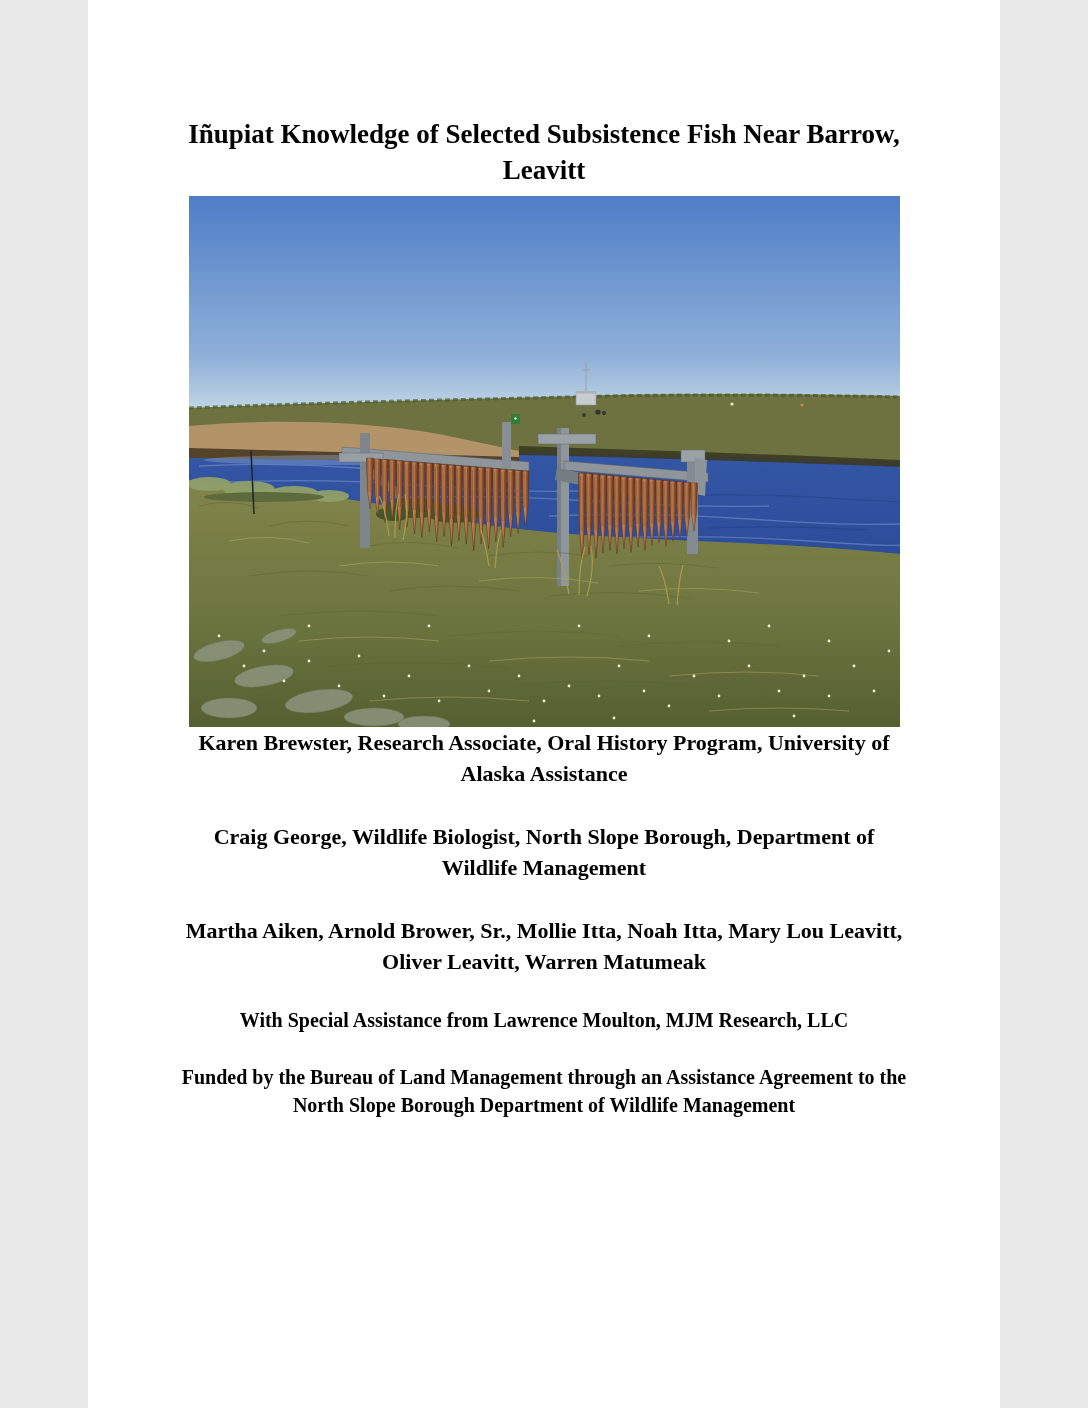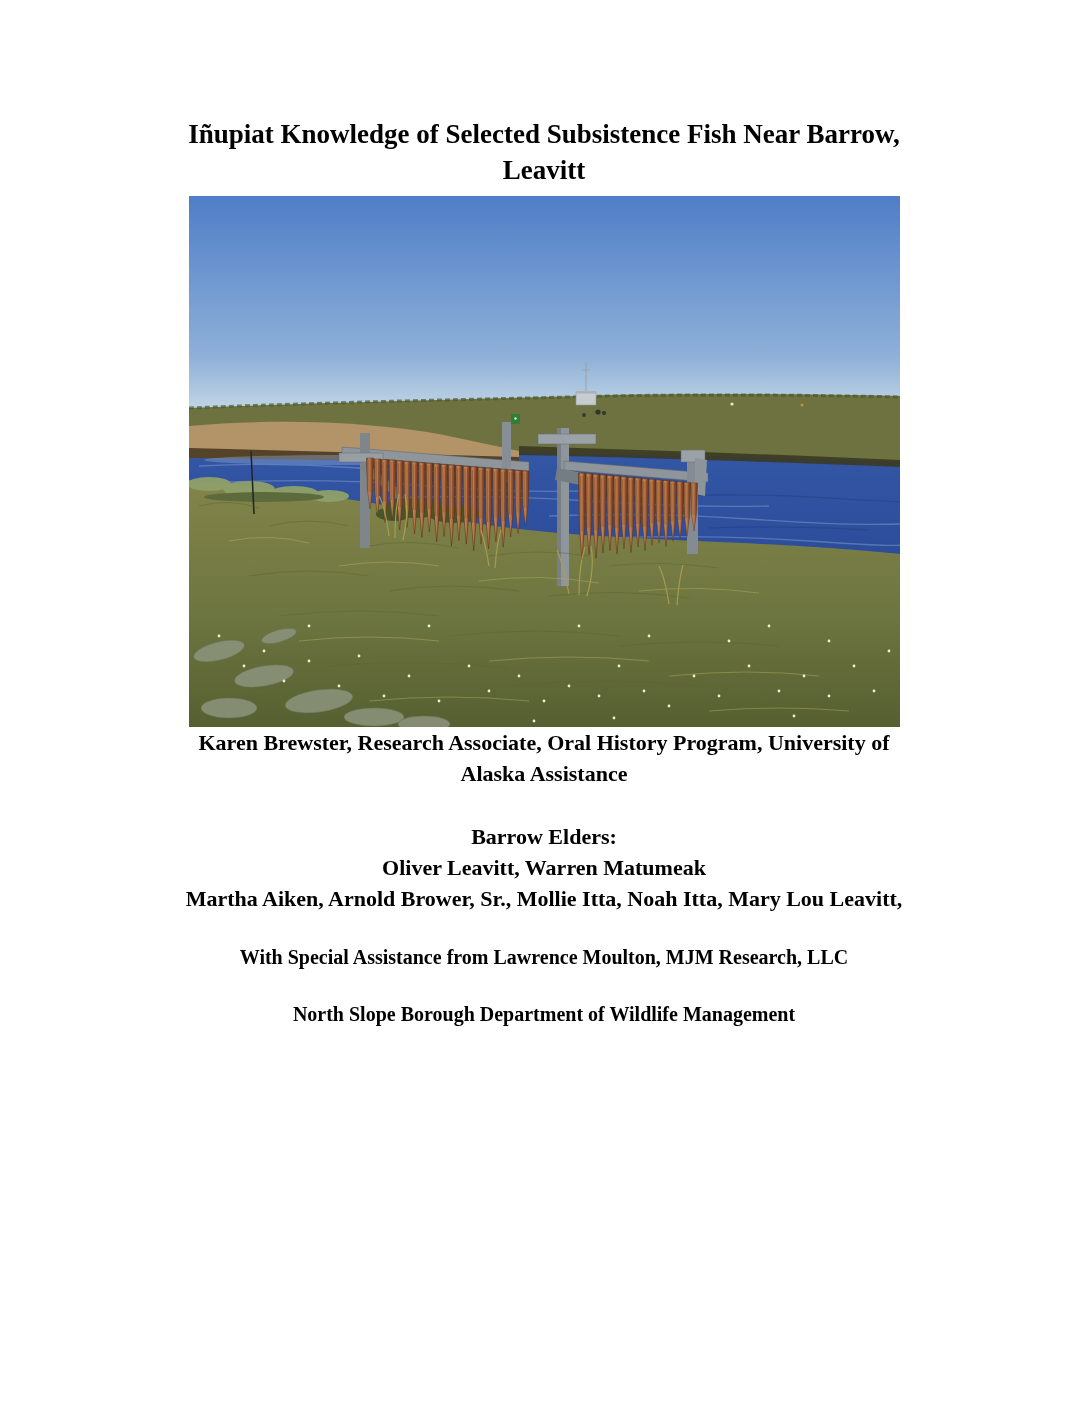--- a/index.html
+++ b/index.html
@@ -1,17 +1,17 @@
 <!DOCTYPE html>
 <html><head>
 <meta charset="utf-8">
 <style>
   html,body{margin:0;padding:0;background:#e8e8e8;}
   .page{
-    width:1088px;height:1408px;background:#ffffff;margin:0 auto;position:relative;
+    width:912px;height:1408px;background:#ffffff;margin:0 auto;position:relative;
     font-family:"Liberation Serif","DejaVu Serif",serif;color:#000;overflow:hidden;
   }
   .center-text{width:880px;margin-left:auto;margin-right:auto;text-align:center;font-weight:700;}
   .title{margin-top:116px;font-size:27px;line-height:36px;}
   .photo-wrap{width:711px;height:531px;margin:8px auto 0;}
   .photo-wrap svg{display:block;width:711px;height:531px;}
   .author1{font-size:22px;line-height:31px;}
   .author2{margin-top:32px;font-size:22px;line-height:31px;}
   .elders{margin-top:32px;font-size:22px;line-height:31px;}
   .assist{margin-top:30px;font-size:20px;line-height:27px;}
@@ -238,28 +238,32 @@
           <circle cx="605" cy="520" r="1.4"></circle>
       </g>
     </svg>
   </div>
 
   <div class="center-text author1">
     <div>Karen Brewster, Research Associate, Oral History Program, University of</div>
     <div>Alaska Assistance</div>
   </div>
 
+  <div class="center-text author2">
+    <div>Craig George, Wildlife Biologist, North Slope Borough, Department of</div>
+    <div>Wildlife Management</div>
+  </div>
 
   <div class="center-text elders">
-    <div>Barrow Elders:</div>
+    <div>Martha Aiken, Arnold Brower, Sr., Mollie Itta, Noah Itta, Mary Lou Leavitt,</div>
     <div>Oliver Leavitt, Warren Matumeak</div>
-    <div>Martha Aiken, Arnold Brower, Sr., Mollie Itta, Noah Itta, Mary Lou Leavitt,</div>
   </div>
 
   <div class="center-text assist">
     <div>With Special Assistance from Lawrence Moulton, MJM Research, LLC</div>
   </div>
 
   <div class="center-text funding">
+    <div>Funded by the Bureau of Land Management through an Assistance Agreement to the</div>
     <div>North Slope Borough Department of Wildlife Management</div>
   </div>
 
 </div>
 
 </body></html>

